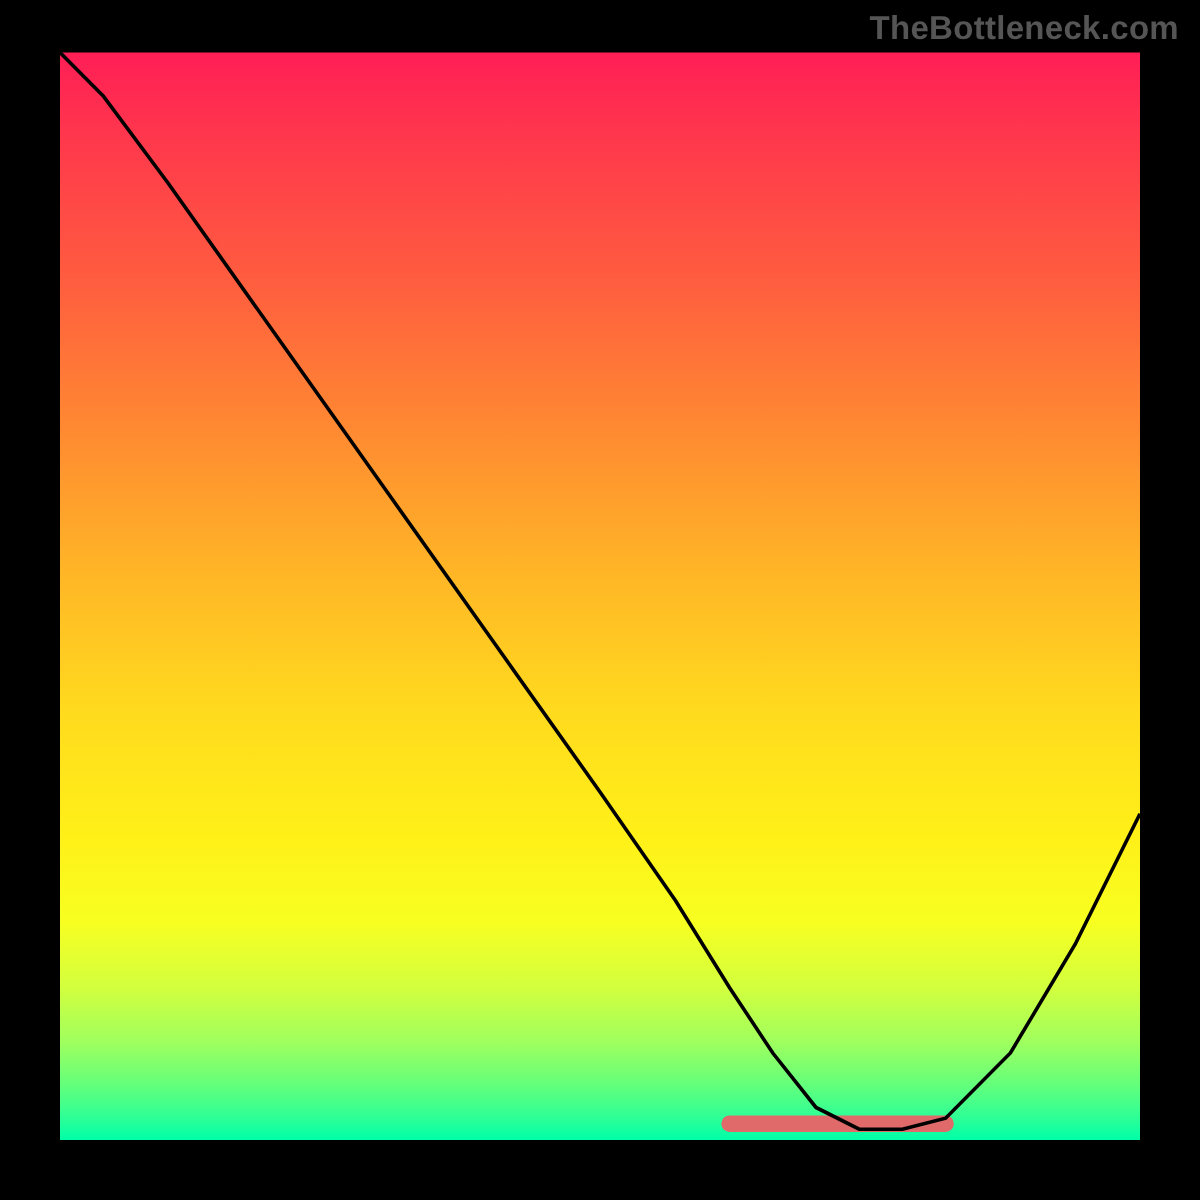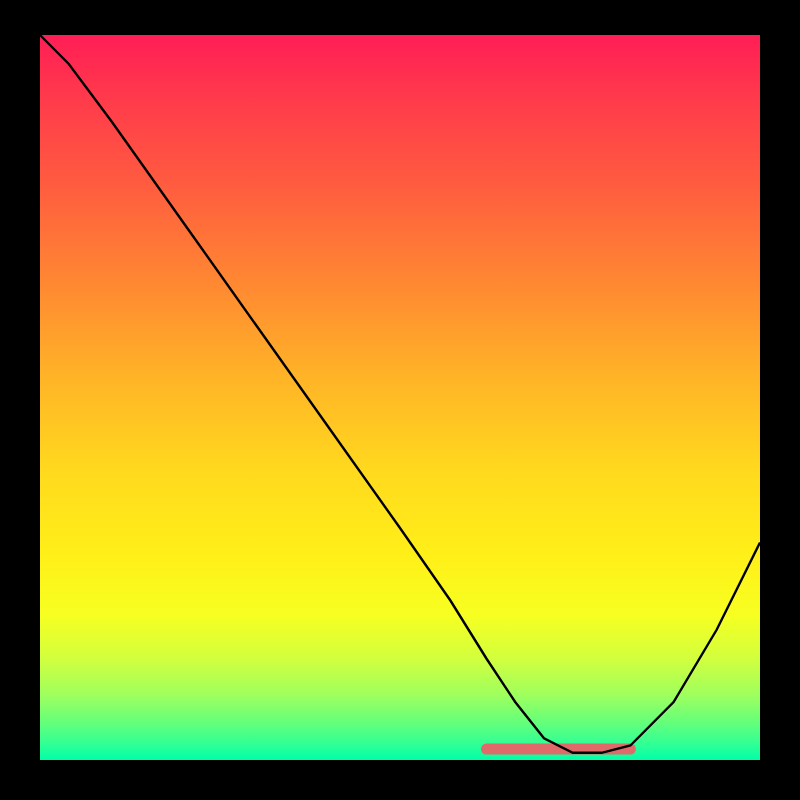--- a/index.html
+++ b/index.html
@@ -65,20 +65,21 @@
     width: 100%;
     height: 100%;
     overflow: visible;
   }
 </style>
 </head>
 <body>
 
 <div class="frame">
 
+  <div class="watermark">TheBottleneck.com</div>
 
   <div class="plot">
     <div class="gradient"></div>
     <svg class="curve" viewBox="0 0 720 725" preserveAspectRatio="none">
       <path id="bottom-band" fill="none" stroke-linecap="round" d="M446.4 714.1 L590.4 714.1" stroke="#e06a6a" stroke-width="11"></path>
       <path id="main-curve" fill="none" d="M0.0 0.0 L28.8 29.0 L72.0 87.0 L144.0 188.5 L216.0 290.0 L288.0 391.5 L360.0 493.0 L410.4 565.5 L446.4 623.5 L475.2 667.0 L504.0 703.3 L532.8 717.8 L561.6 717.8 L590.4 710.5 L633.6 667.0 L676.8 594.5 L720.0 507.5" stroke="#000000" stroke-width="2.4"></path>
     </svg>
   </div>
 
 </div>

